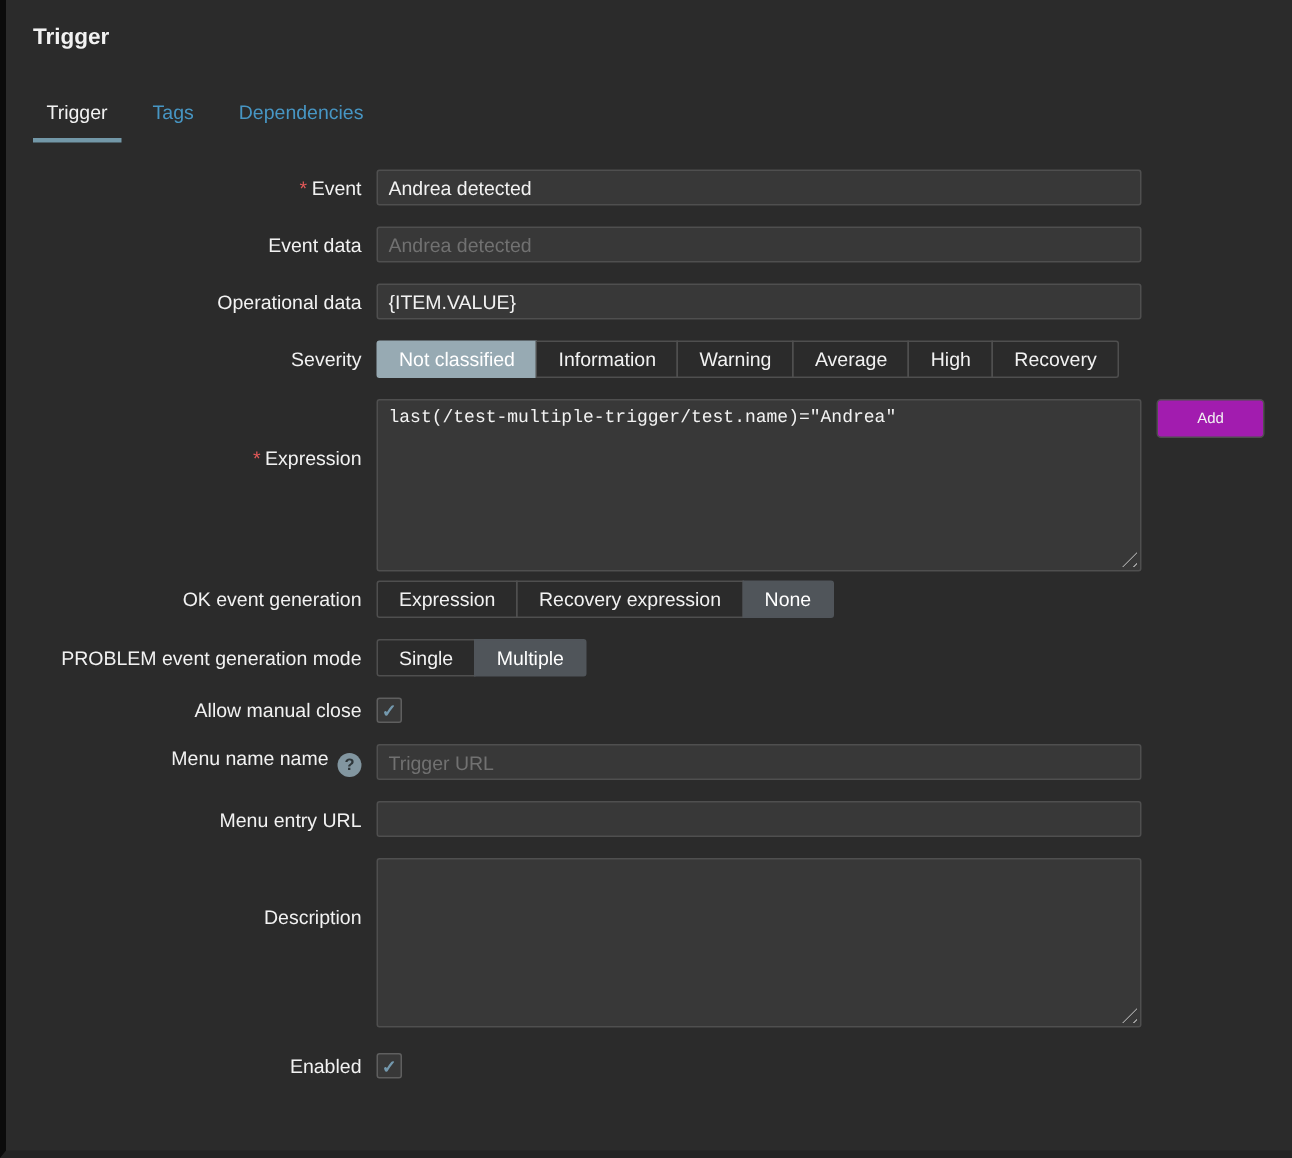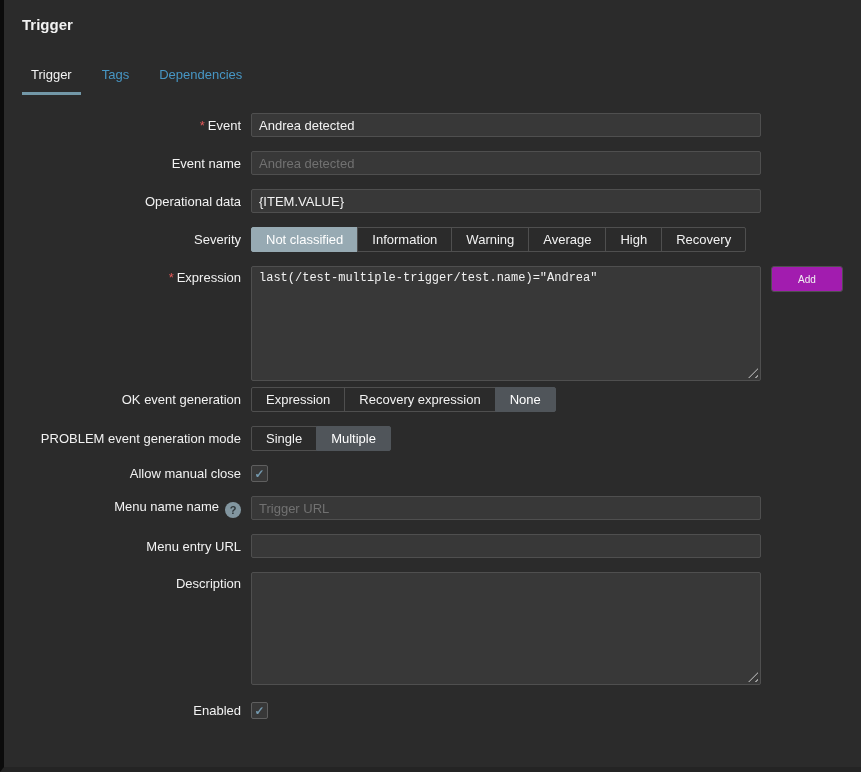--- a/index.html
+++ b/index.html
@@ -29,21 +29,21 @@
 
   .form { margin-top: 18px; }
   .row {
     display: grid;
     grid-template-columns: 219px 510px auto;
     column-gap: 10px;
     margin-bottom: 14px;
     align-items: center;
   }
   .row.top { align-items: start; }
-  .row.top .lbl { padding-top: 4px; }
+  .row.top .lbl { padding-top: 4px; margin-top: 28px; }
   .lbl { text-align: right; color: #f2f2f2; white-space: nowrap; }
   .req { color: #e45959; margin-right: 3px; }
 
   input[type=text] {
     width: 100%; height: 24px;
     background: #383838;
     border: 1px solid #4f4f4f;
     border-radius: 2px;
     color: #f2f2f2;
     font-family: "Liberation Sans", sans-serif;
@@ -152,21 +152,21 @@
   </div>
 
   <div class="form">
 
     <div class="row">
       <div class="lbl"><span class="req">*</span><span>Event</span></div>
       <input type="text" value="Andrea detected" style="">
     </div>
 
     <div class="row">
-      <div class="lbl">Event name</div>
+      <div class="lbl">Event data</div>
       <input type="text" placeholder="Andrea detected" style="">
     </div>
 
     <div class="row">
       <div class="lbl">Operational data</div>
       <input type="text" value="{ITEM.VALUE}" style="">
     </div>
 
     <div class="row">
       <div class="lbl">Severity</div>

